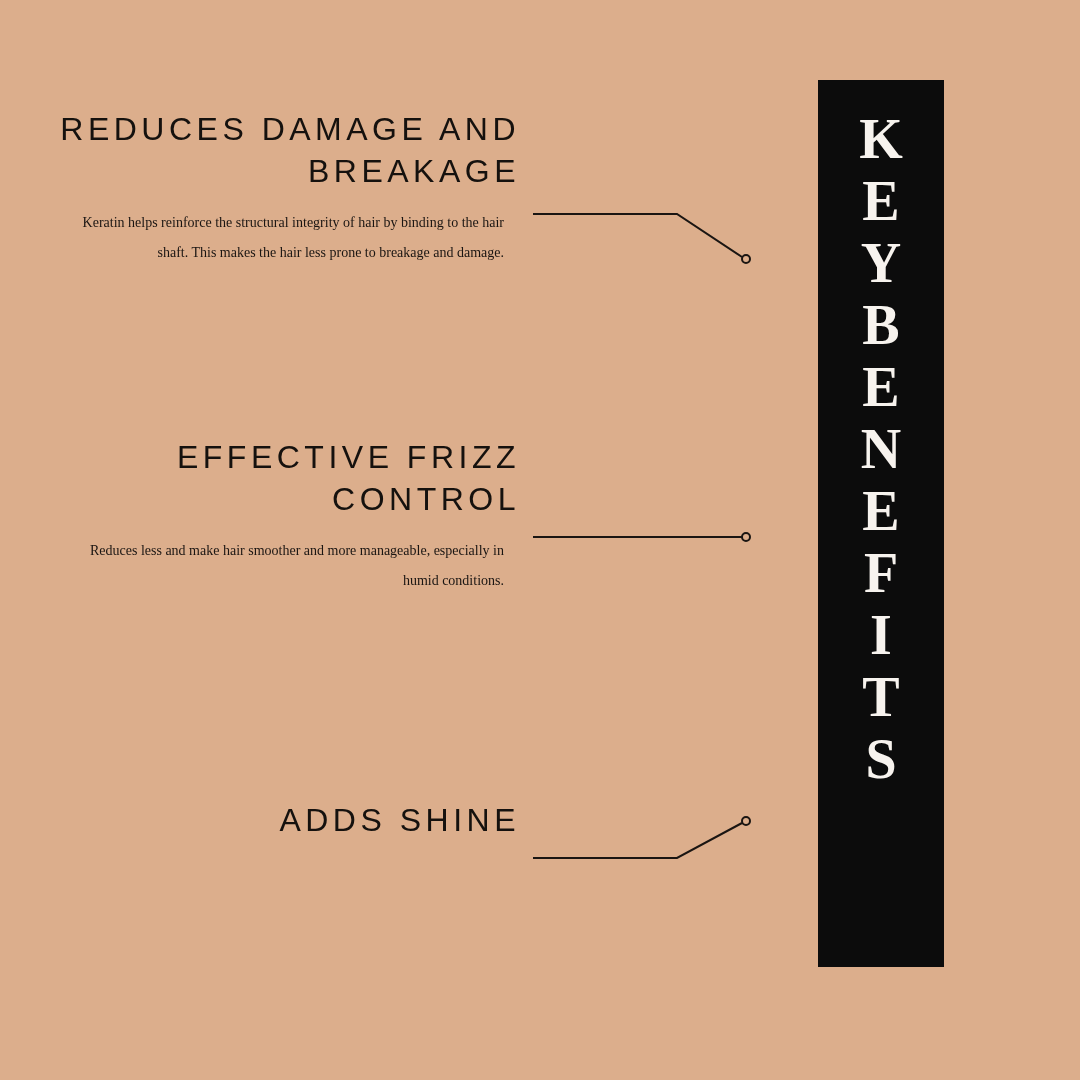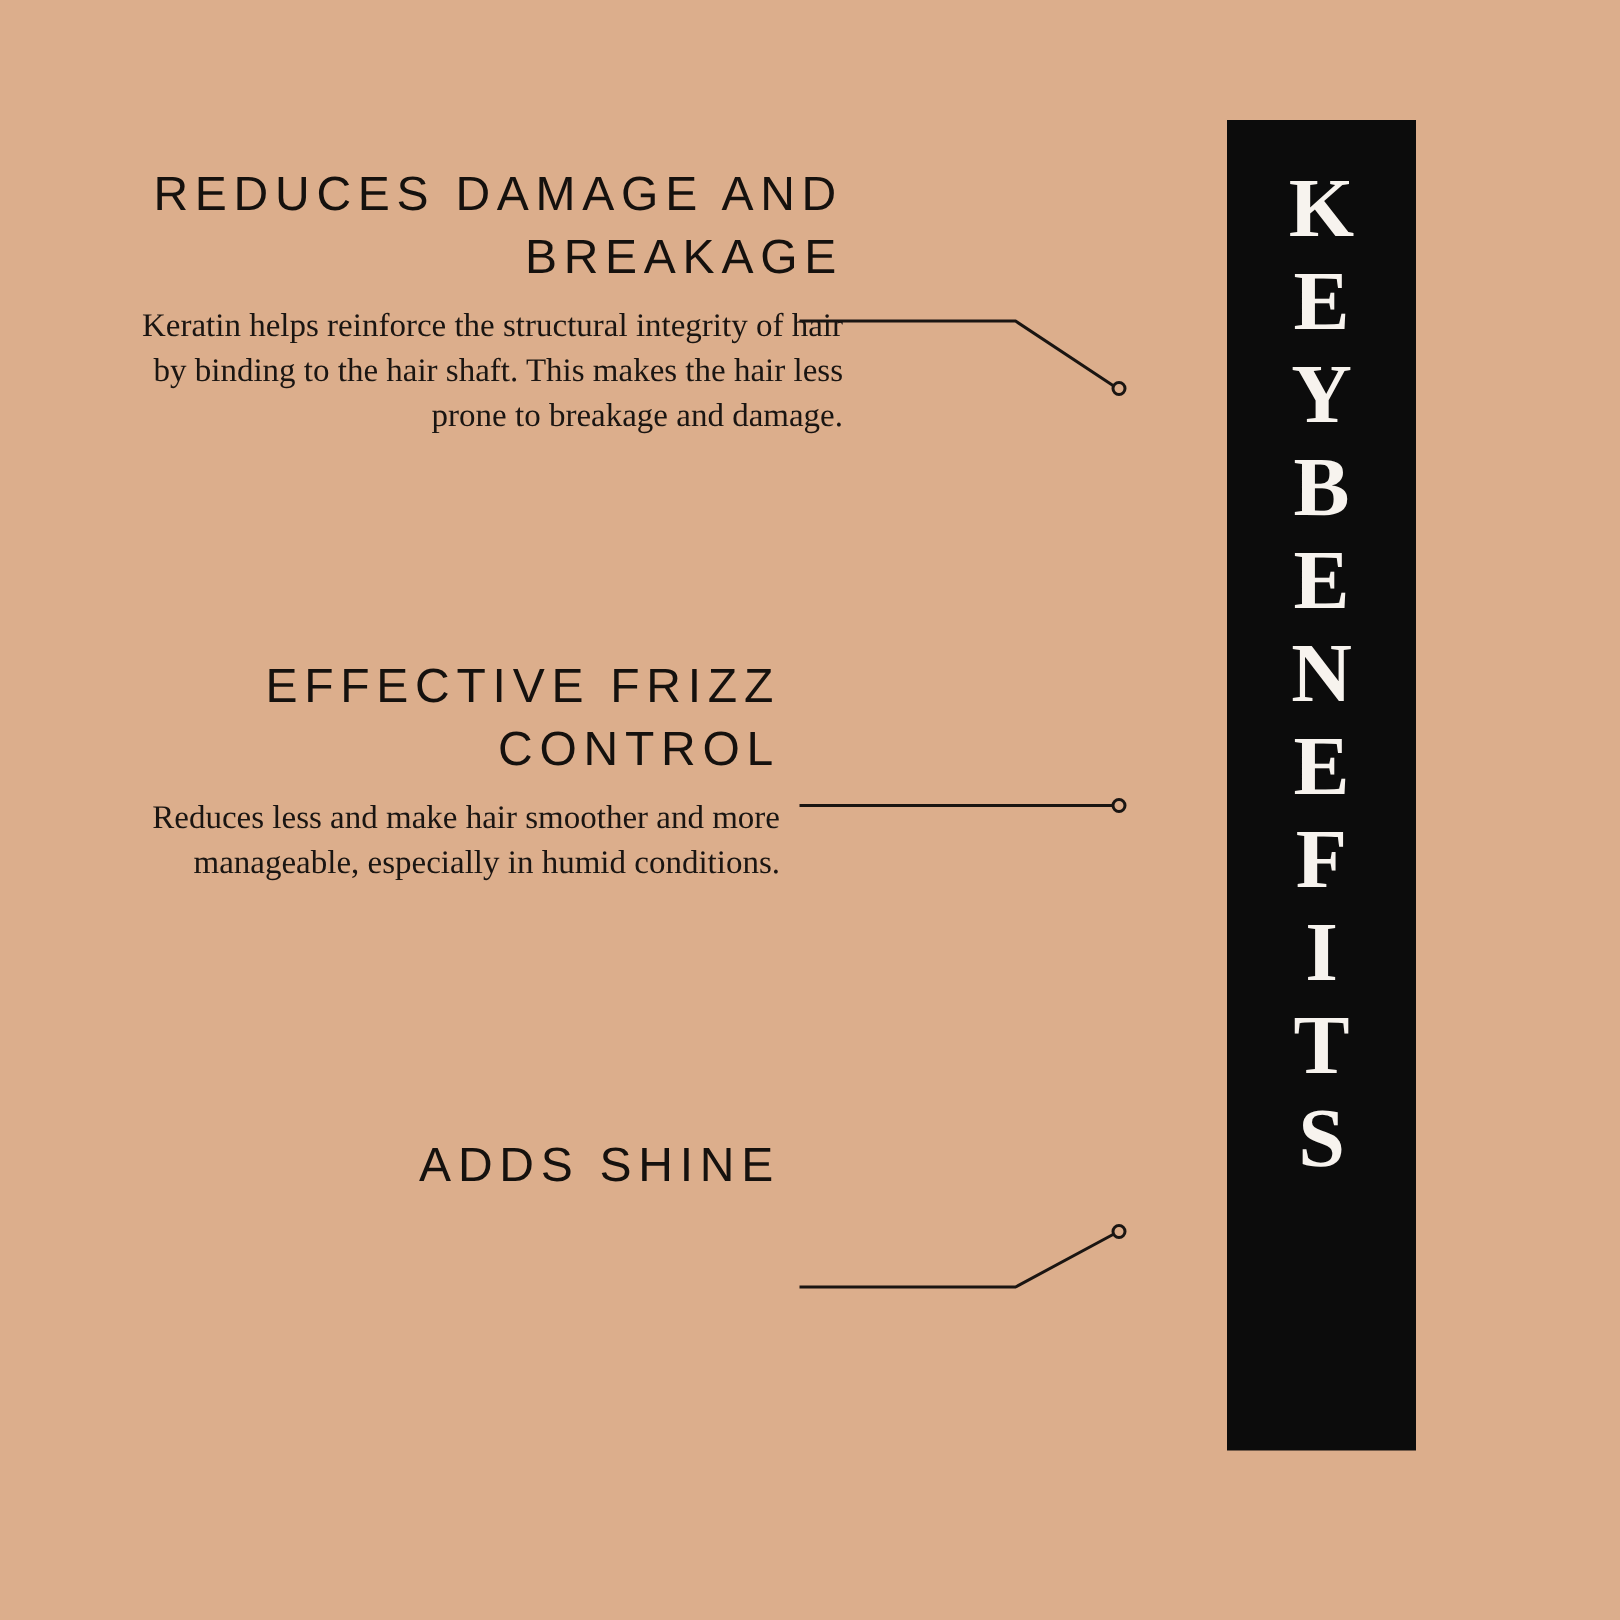--- a/index.html
+++ b/index.html
@@ -57,30 +57,30 @@
     font-weight: 400;
     font-size: 32px;
     line-height: 42px;
     letter-spacing: 4.5px;
     color: #15110e;
     margin: 0 0 10px 0;
     text-transform: uppercase;
   }
   .benefit-body {
     font-family: "Liberation Serif", serif;
-    font-size: 22px;
+    font-size: 14px;
     line-height: 30px;
     color: #1a1512;
-    margin: 0;
+    margin: 16px;
     padding-left: 40px;
   }
 
-  #b1 { top: 108px; padding-left: 42px; }
+  #b1 { top: 108px; }
   #b2 { top: 436px; }
-  #b3 { top: 755px; }
+  #b3 { top: 799px; }
 
   
   #connectors {
     position: absolute;
     left: 0;
     top: 0;
     width: 1080px;
     height: 1080px;
     pointer-events: none;
   }

